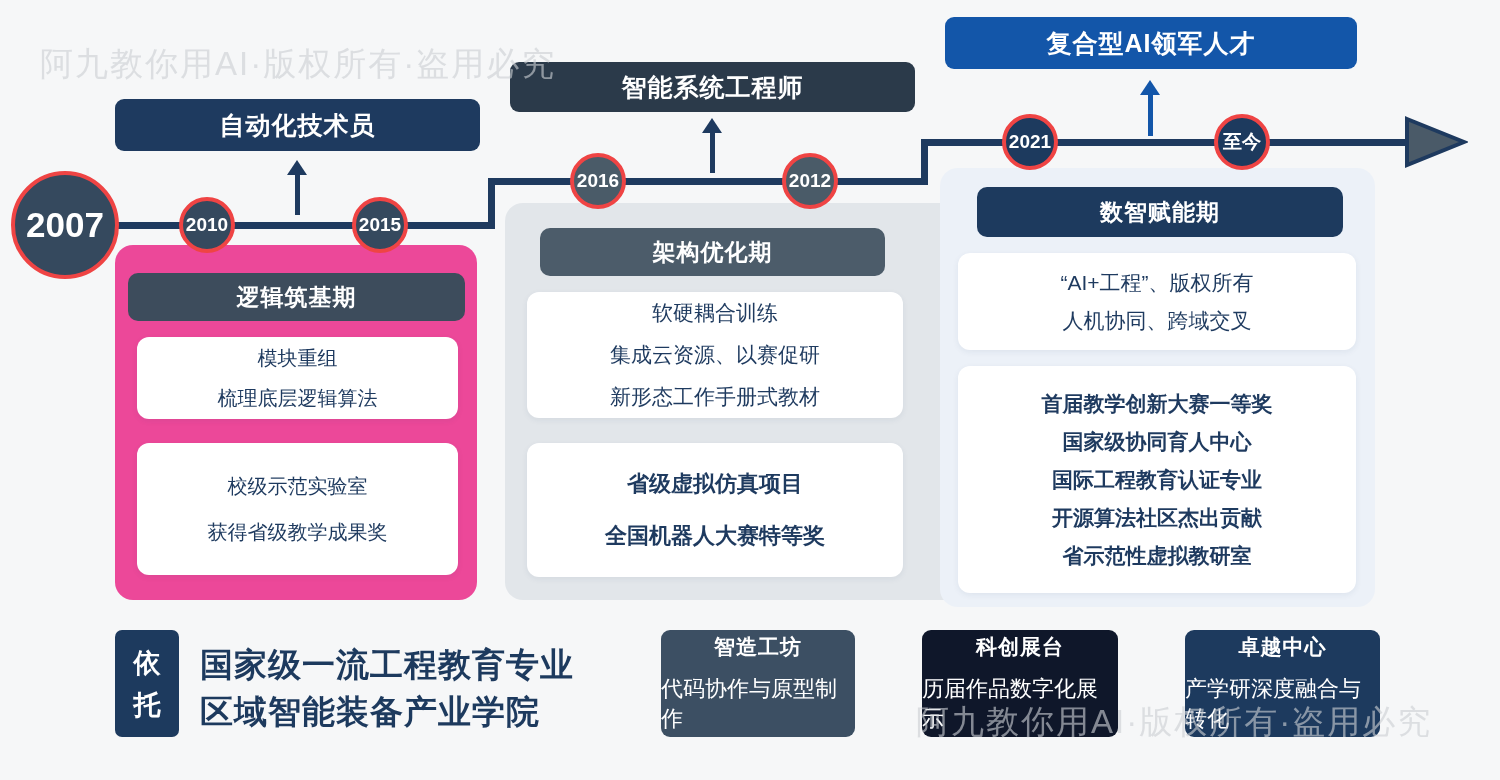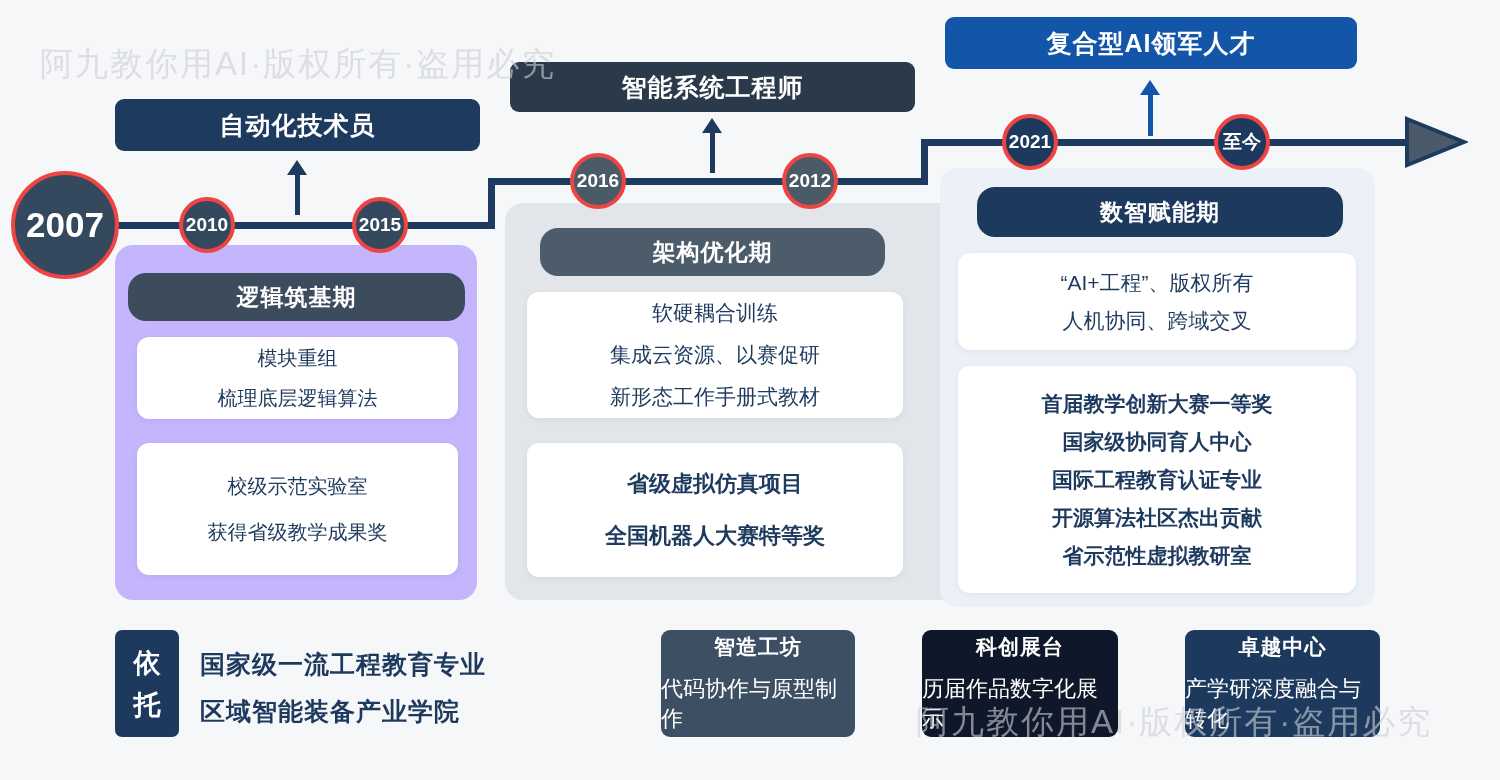--- a/index.html
+++ b/index.html
@@ -69,29 +69,29 @@
   .c-sm   { width: 56px; height: 56px; font-size: 19px; }
   .c-2010 { left: 179px;  top: 197px; background: #35495e; }
   .c-2015 { left: 352px;  top: 197px; background: #35495e; }
   .c-2016 { left: 570px;  top: 153px; background: #4a5b68; }
   .c-2020 { left: 782px;  top: 153px; background: #4a5b68; }
   .c-2021 { left: 1002px; top: 114px; background: #1d3a5e; }
   .c-now  { left: 1214px; top: 114px; background: #1d3a5e; }
 
   
   .card { position: absolute; border-radius: 18px; z-index: 3; }
-  .card-1 { left: 115px; top: 245px; width: 362px; height: 355px; background: #c4b5fd; }
+  .card-1 { left: 115px; top: 245px; width: 362px; height: 355px; background: #ec4899; }
   .card-2 { left: 505px; top: 203px; width: 468px; height: 397px; background: #e2e6ea; }
   .card-3 { left: 940px; top: 168px; width: 435px; height: 439px; background: #ecf1f8; }
 
   .phase-header {
     position: absolute;
     display: flex; align-items: center; justify-content: center;
     color: #fff; font-weight: bold; font-size: 23px;
-    border-radius: 18px; letter-spacing: 1px;
+    border-radius: 10px; letter-spacing: 1px;
   }
   .ph-1 { left: 13px; top: 28px; width: 337px; height: 48px; background: #3d4c5c; }
   .ph-2 { left: 35px; top: 25px; width: 345px; height: 48px; background: #4c5c6a; }
   .ph-3 { left: 37px; top: 19px; width: 366px; height: 50px; background: #1d3a5e; }
 
   .white-block {
     position: absolute;
     background: #ffffff;
     border-radius: 12px;
     display: flex; flex-direction: column; align-items: center; justify-content: center;
@@ -116,21 +116,21 @@
     position: absolute; left: 115px; top: 630px; width: 64px; height: 107px;
     background: #1d3a5e; border-radius: 7px;
     color: #fff; font-weight: bold; font-size: 27px;
     display: flex; align-items: center; justify-content: center;
     text-align: center; line-height: 42px;
     padding: 0 17px; word-break: break-all;
     z-index: 10;
   }
   .footer-lines { position: absolute; left: 200px; top: 641px; z-index: 10; }
   .footer-lines .big-line {
-    font-size: 25px; font-weight: bold; color: #1d3a5e;
+    font-size: 33px; font-weight: bold; color: #1d3a5e;
     line-height: 47px; letter-spacing: 1px;
   }
   .footer-box {
     position: absolute; top: 630px; height: 107px;
     border-radius: 9px; color: #fff;
     display: flex; flex-direction: column; align-items: center; justify-content: center;
     gap: 13px; z-index: 10;
   }
   .fb-title { font-size: 21px; font-weight: bold; letter-spacing: 1px; }
   .fb-sub { font-size: 22px; }

